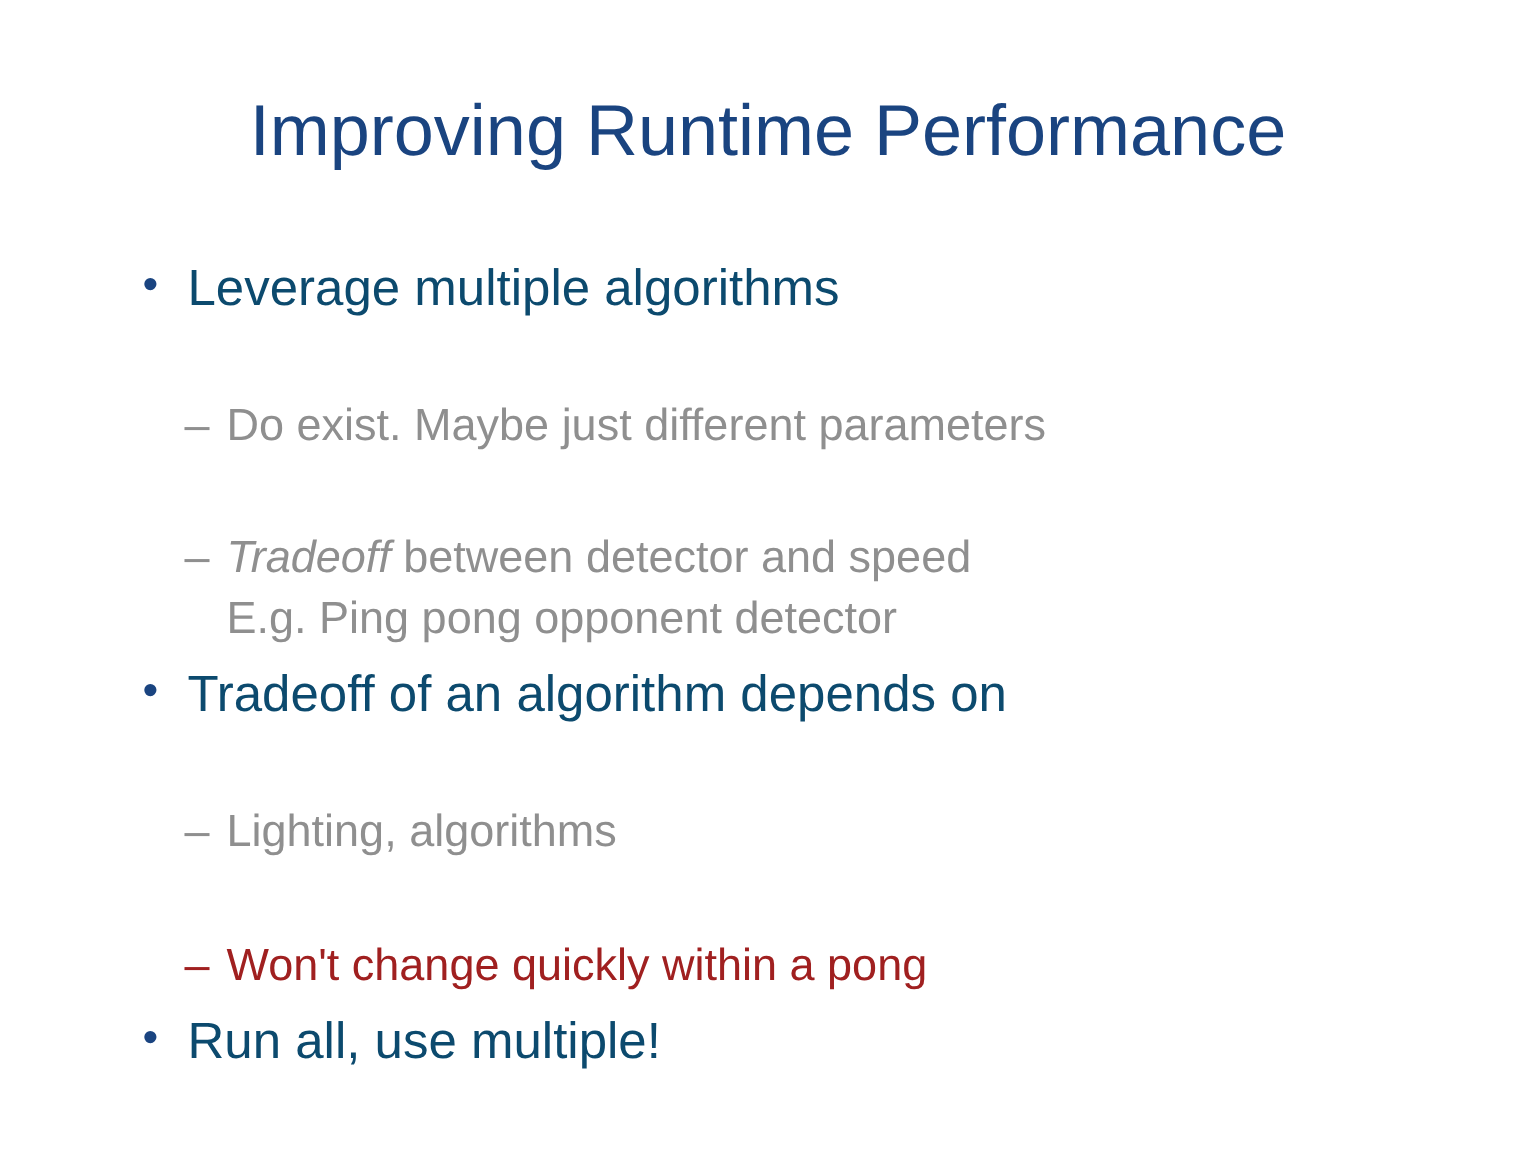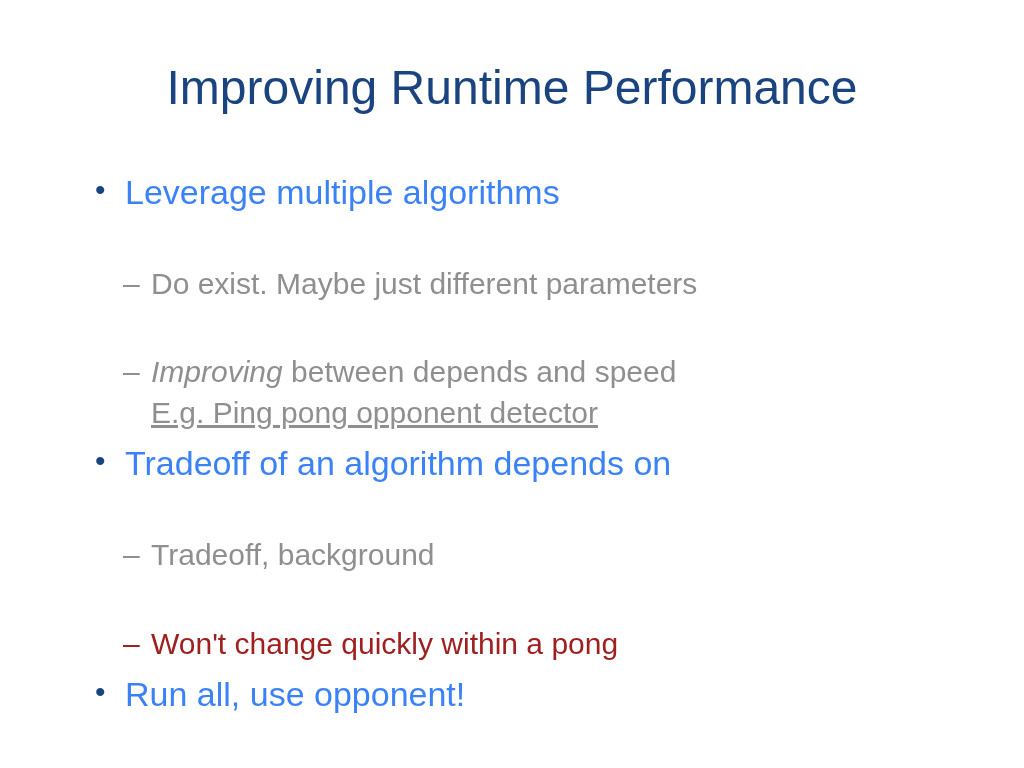--- a/index.html
+++ b/index.html
@@ -25,21 +25,21 @@
       text-align: center;
       font-weight: normal;
       margin-bottom: 55px;
     }
     .bullet-list {
       list-style: none;
       padding-left: 20px;
     }
     .bullet-item {
       font-size: 34px;
-      color: #3b82f6;
+      color: #0c4a6e;
       margin-bottom: 6px;
       line-height: 1.35;
       position: relative;
       padding-left: 30px;
     }
     .bullet-item::before {
       content: "•";
       position: absolute;
       left: 0;
       top: 0;
@@ -69,50 +69,49 @@
     }
     .sub-item.red {
       color: #a02020;
     }
     .italic {
       font-style: italic;
     }
     .sub-item-line2 {
       display: block;
       padding-left: 0;
-      text-decoration: underline;
     }
   </style>
 </head>
 <body>
 
 <div class="slide">
   <h1 class="title">Improving Runtime Performance</h1>
 
   <ul class="bullet-list">
     <li class="bullet-item">
       <span>Leverage multiple algorithms</span>
     </li>
   </ul>
   <ul class="sub-list">
     <li class="sub-item">Do exist. Maybe just different parameters</li>
     <li class="sub-item">
-      <span class="italic">Improving</span><span> between depends and speed</span>
+      <span class="italic">Tradeoff</span><span> between detector and speed</span>
       <span class="sub-item-line2">E.g. Ping pong opponent detector</span>
     </li>
   </ul>
 
   <ul class="bullet-list">
     <li class="bullet-item">
       <span>Tradeoff of an algorithm depends on</span>
     </li>
   </ul>
   <ul class="sub-list">
-    <li class="sub-item">Tradeoff, background</li>
+    <li class="sub-item">Lighting, algorithms</li>
     <li class="sub-item red">Won't change quickly within a pong</li>
   </ul>
 
   <ul class="bullet-list">
     <li class="bullet-item">
-      <span>Run all, use opponent!</span>
+      <span>Run all, use multiple!</span>
     </li>
   </ul>
 </div>
 
 </body></html>

